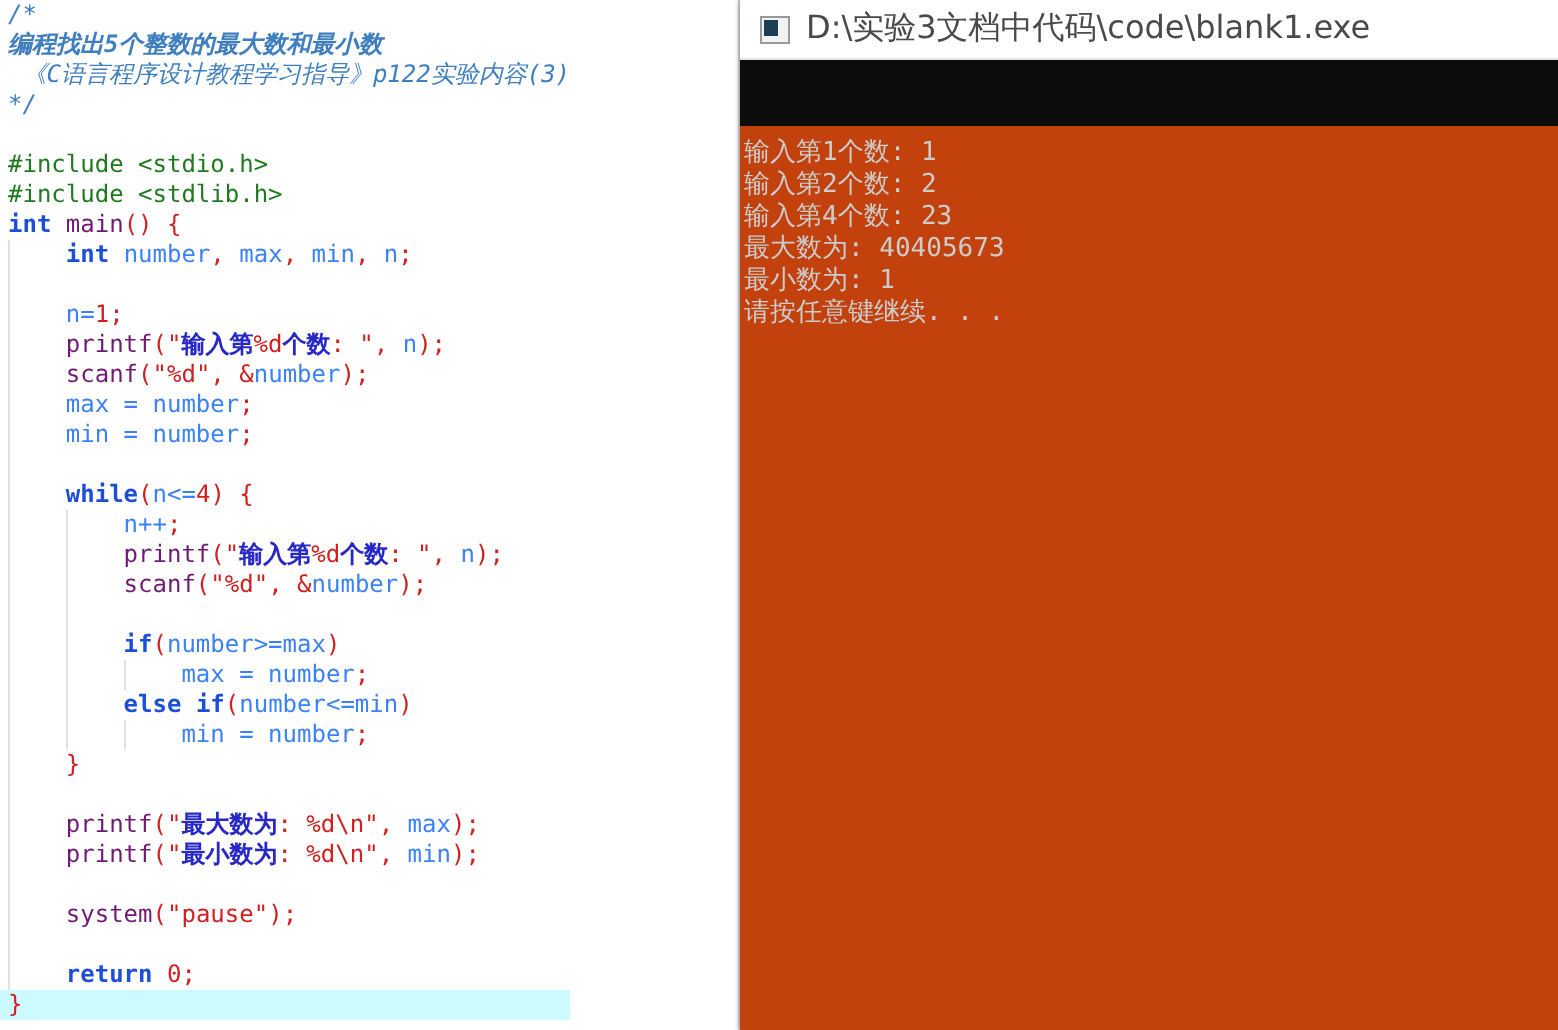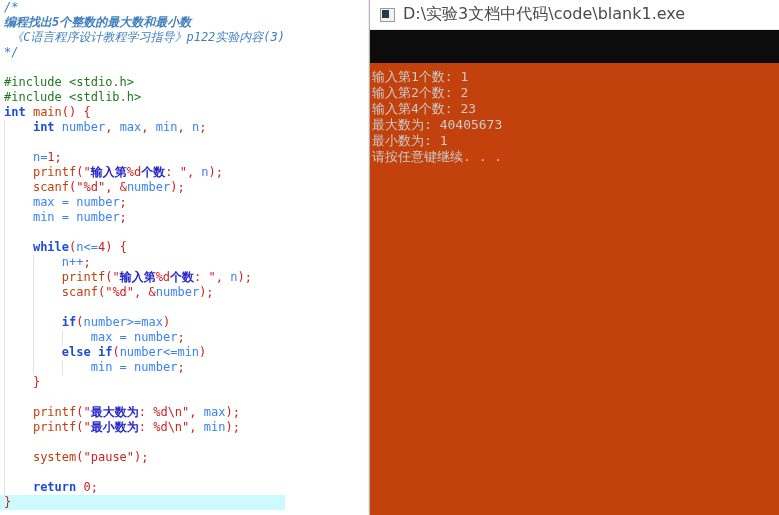--- a/index.html
+++ b/index.html
@@ -40,21 +40,21 @@
 
   .cmt{color:#3f7fbf;font-style:italic;font-weight:bold;}
   .cmt2{color:#3f7fbf;font-style:italic;}
   .pre{color:#1f7a1f;}
   .kw{color:#1d4ed8;font-weight:bold;margin-top:23px;}
   .pl{color:#3b82f6;}
   .op{color:#d02020;}
   .num{color:#d02020;}
   .str{color:#d02020;}
   .strcn{color:#2828c8;font-weight:bold;margin-top:28px;}
-  .fn{color:#c2410c;}
+  .fn{color:#701a75;}
   .sem{color:#d02020;}
 
   
   #console{
     position:absolute;left:370px;top:0;width:409px;height:515px;
     background:#0c0c0c;
     box-shadow:-1px 0 2px rgba(0,0,0,.25);
   }
   #console-title{
     height:30px;width:100%;

